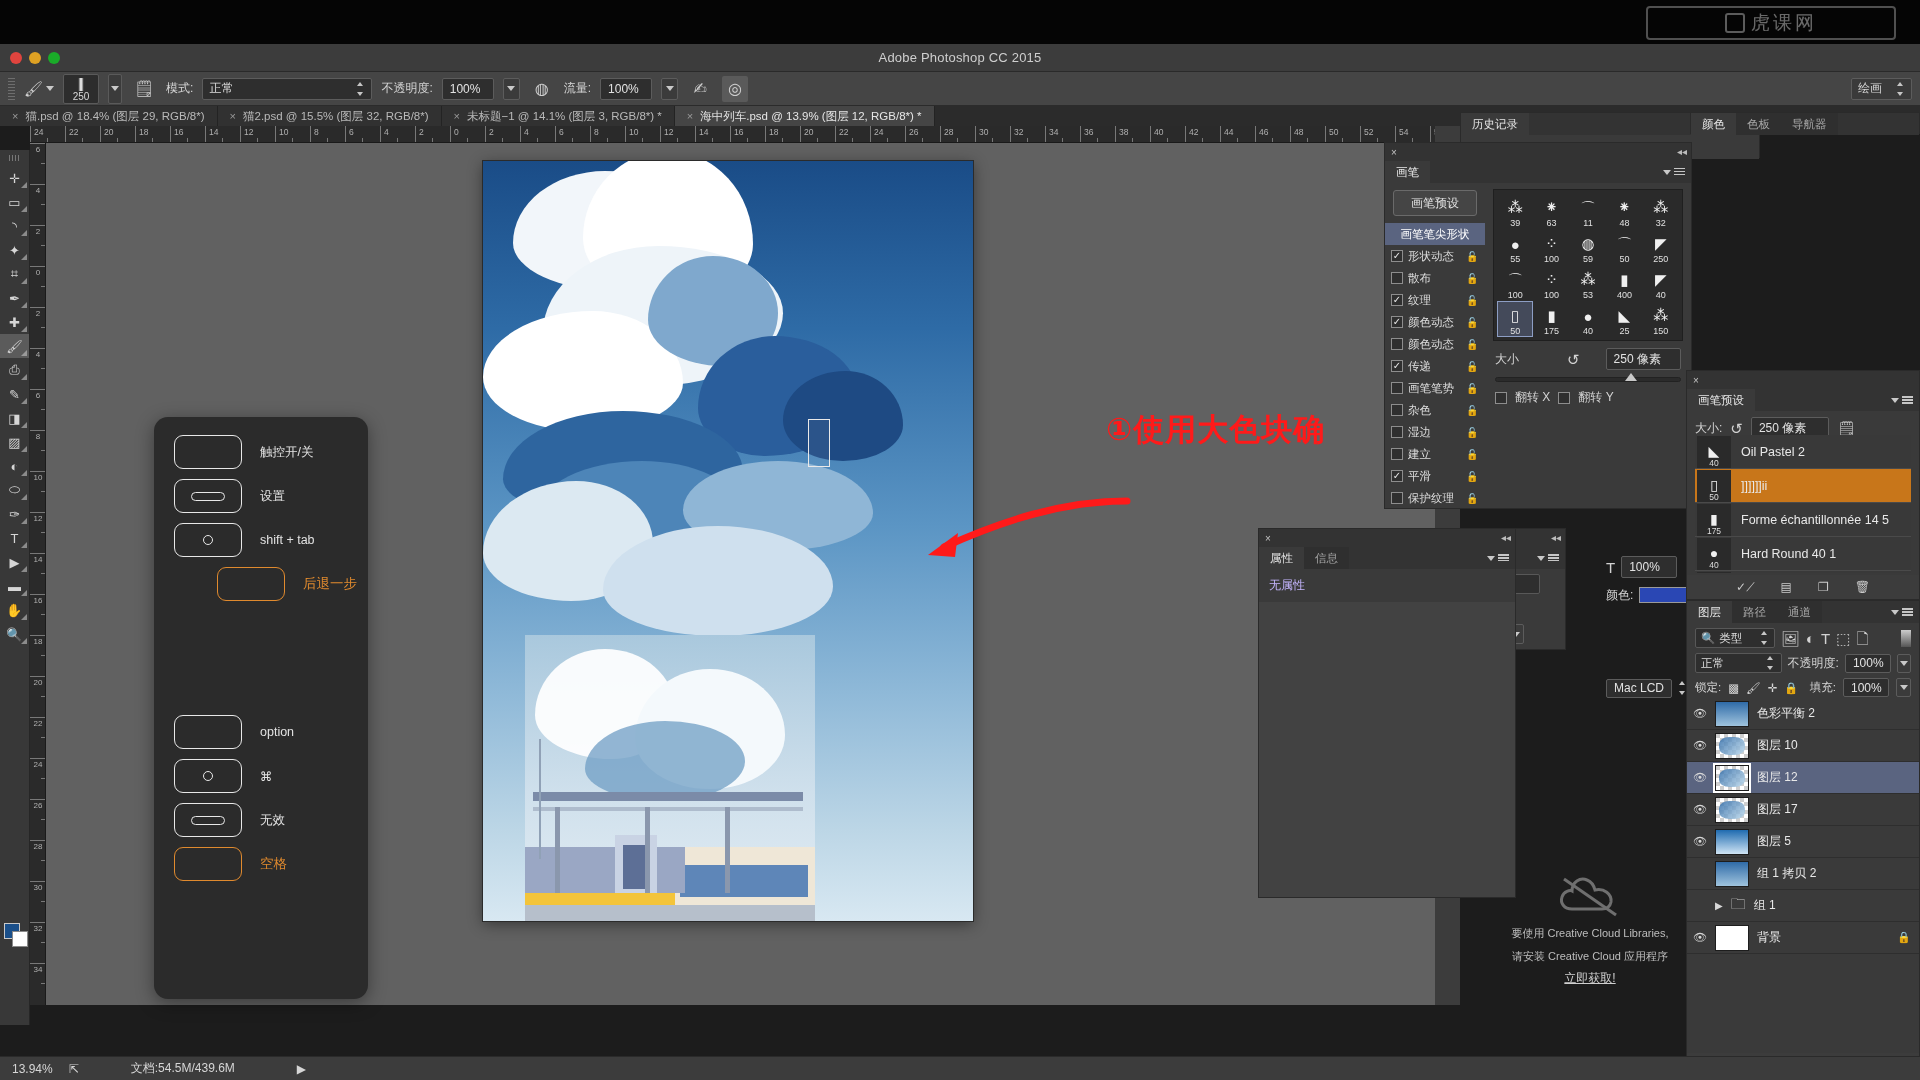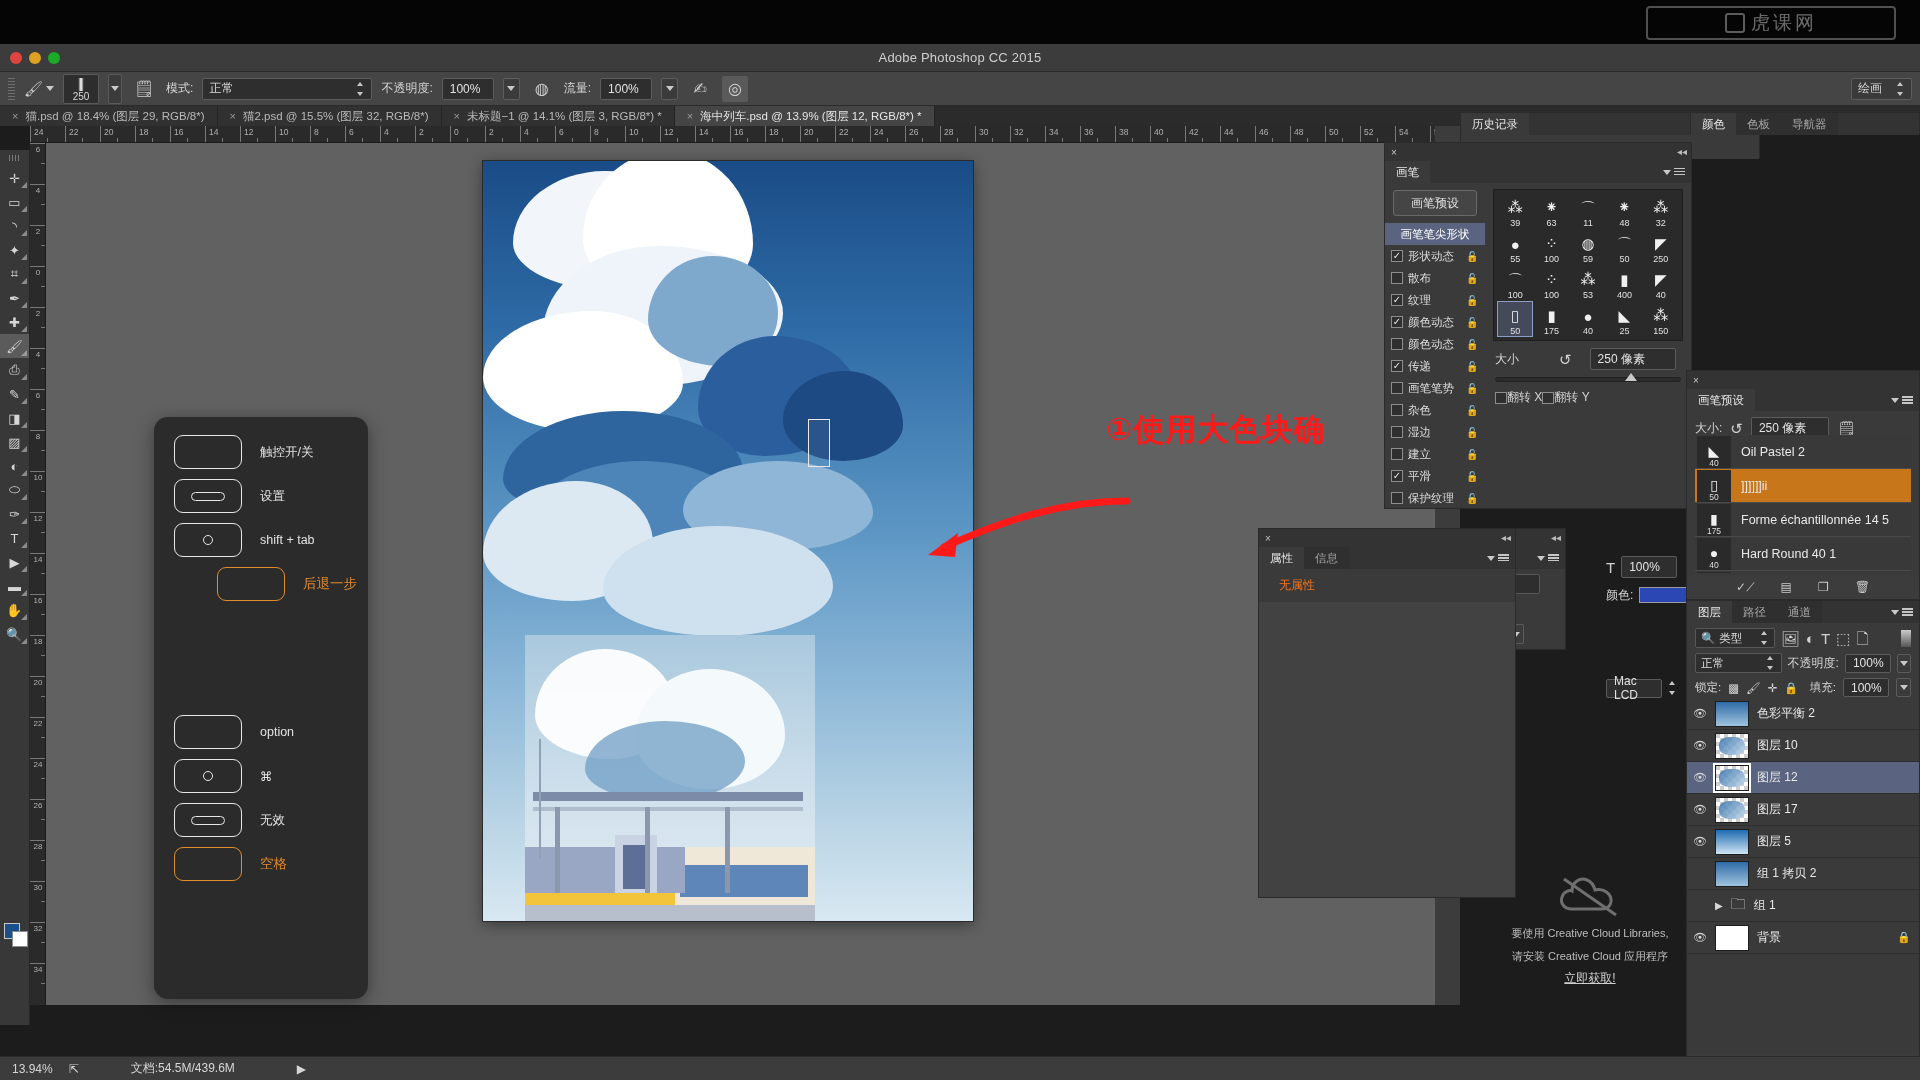--- a/index.html
+++ b/index.html
@@ -152,41 +152,41 @@
   .cbx{ width:12px;height:12px;border:1px solid #8d8d8d;background:#2f2f2f;display:flex;align-items:center;
     justify-content:center;font-size:10px;color:#e8e8e8;line-height:1;}
   .lock{ margin-left:auto;font-size:10px;color:#b5b5b5;}
   .bp-right{ position:absolute;left:100px;top:40px;right:0;bottom:0;background:#3a3a3a;}
   .tipgrid{ margin:6px 8px 0 8px;background:#2a2a2a;border:1px solid #1f1f1f;padding:4px;
     display:grid;grid-template-columns:repeat(5,1fr);gap:2px;}
   .tipcell{ height:34px;display:flex;flex-direction:column;align-items:center;justify-content:flex-end;}
   .tipcell.sel{ outline:1px solid #8d9ec4; background:#444a5a;}
   .tipnum{ font-size:9px;color:#e0e0e0;line-height:10px;}
   .tipimg{ width:26px;height:20px;display:flex;align-items:center;justify-content:center;}
-  .bp-row{ display:flex;align-items:center;margin:7px 10px 0 10px;}
+  .bp-row{ display:flex;align-items:center;gap:8px;margin:7px 10px 0 10px;}
   .slider{ height:5px;background:#2b2b2b;border-radius:3px;flex:1;position:relative;border:1px solid #222;}
   .sl-thumb{ position:absolute;top:-5px;width:0;height:0;border-left:6px solid transparent;
     border-right:6px solid transparent;border-bottom:8px solid #c9c9c9;}
   .dial{ width:58px;height:58px;border:1px solid #9a9a9a;border-radius:50%;position:relative;}
   .dial:before,.dial:after{content:'';position:absolute;background:#9a9a9a;}
   .dial:before{left:50%;top:0;width:1px;height:100%;}
   .dial:after{top:50%;left:0;height:1px;width:100%;}
   .dialdot{position:absolute;left:50%;top:2px;transform:translate(-50%,0);width:7px;height:7px;
     border-radius:50%;background:#d8d8d8;}
 
   
   .charpanel{ left:1258px; top:528px; width:308px; height:122px;}
   .cp-row{ display:flex;align-items:center;gap:6px;margin:5px 8px 0 8px;}
   .cp-field{ height:20px;background:#2e2e2e;border:1px solid #585858;border-radius:2px;display:flex;
     align-items:center;padding:0 5px;color:#ddd;font-size:11.5px;}
 
   
   .proppanel{ left:1258px; top:528px; width:258px; height:370px;}
   .prop-body{ position:absolute;left:0;top:40px;right:0;bottom:0;background:#424242;}
-  .prop-none{ padding:8px 20px;font-size:12px;color:#f97316;background:#3a3a3a;}
+  .prop-none{ padding:8px 10px;font-size:12px;color:#c4b5fd;background:#3a3a3a;}
 
   
   .presetpanel{ left:1686px; top:370px; width:234px; height:230px;}
   .pp-size{ display:flex;align-items:center;gap:8px;padding:6px 8px 0 8px;}
   .pp-list{ position:absolute;left:8px;right:8px;top:64px;bottom:26px;background:#393939;overflow:hidden;}
   .pp-item{ height:34px;display:flex;align-items:center;gap:10px;border-bottom:1px solid #4a4a4a;padding-left:2px;}
   .pp-item.sel{ background:#c8761a;}
   .pp-thumb{ width:34px;height:32px;background:#2a2a2a;display:flex;flex-direction:column;
     align-items:center;justify-content:flex-end;}
   .pp-thumb .n{font-size:8.5px;color:#ddd;line-height:9px;}
@@ -889,21 +889,21 @@
     <span class="ico">T</span>
     <span class="numbox" style="width:56px">
       <span>100%</span>
     </span>
   </div>
   <div style="position:absolute;left:1606px;top:584px;width:130px;height:22px;display:flex;align-items:center;gap:6px;">
     <span class="lbl">颜色:</span>
     <span id="txtColor" style="width: 58px; height: 16px; border: 1px solid rgb(154, 154, 154); background: rgb(42, 71, 180);"></span>
   </div>
   <div style="position:absolute;left:1606px;top:678px;width:110px;height:20px;display:flex;align-items:center;gap:4px;">
-    <span class="numbox" style="width:56px;height:19px">
+    <span class="numbox" style="width:66px;height:19px">
       <span>Mac LCD</span>
     </span>
     <span class="spin">
         <i class="up"></i>
         <i class="dn"></i>
       </span>
   </div>
 
   <div class="panel proppanel">
     <div class="pnl-head">

